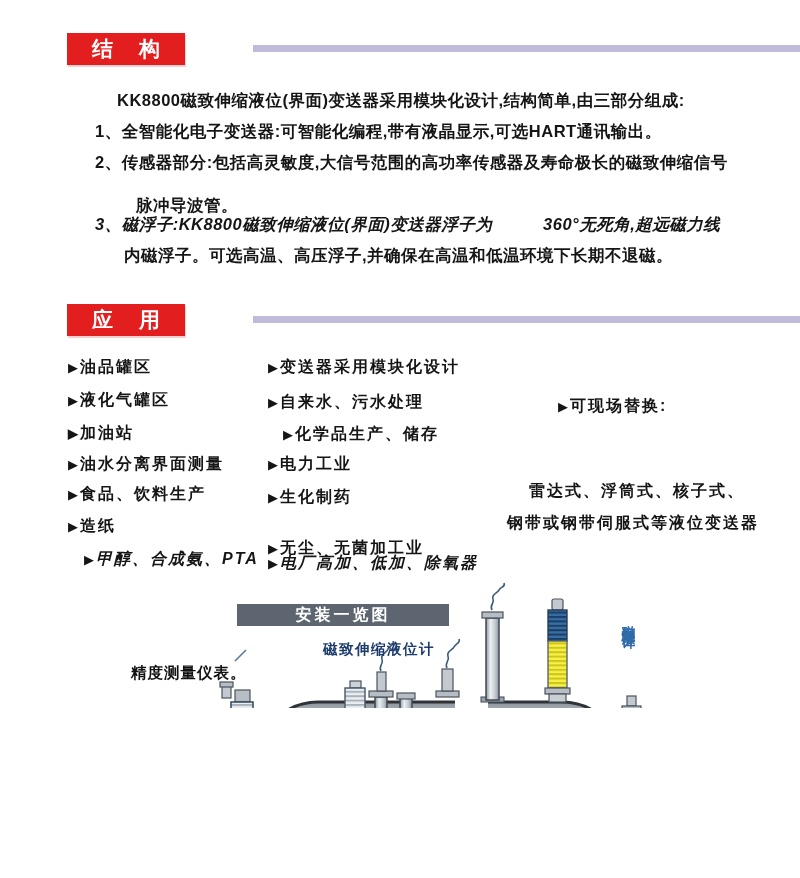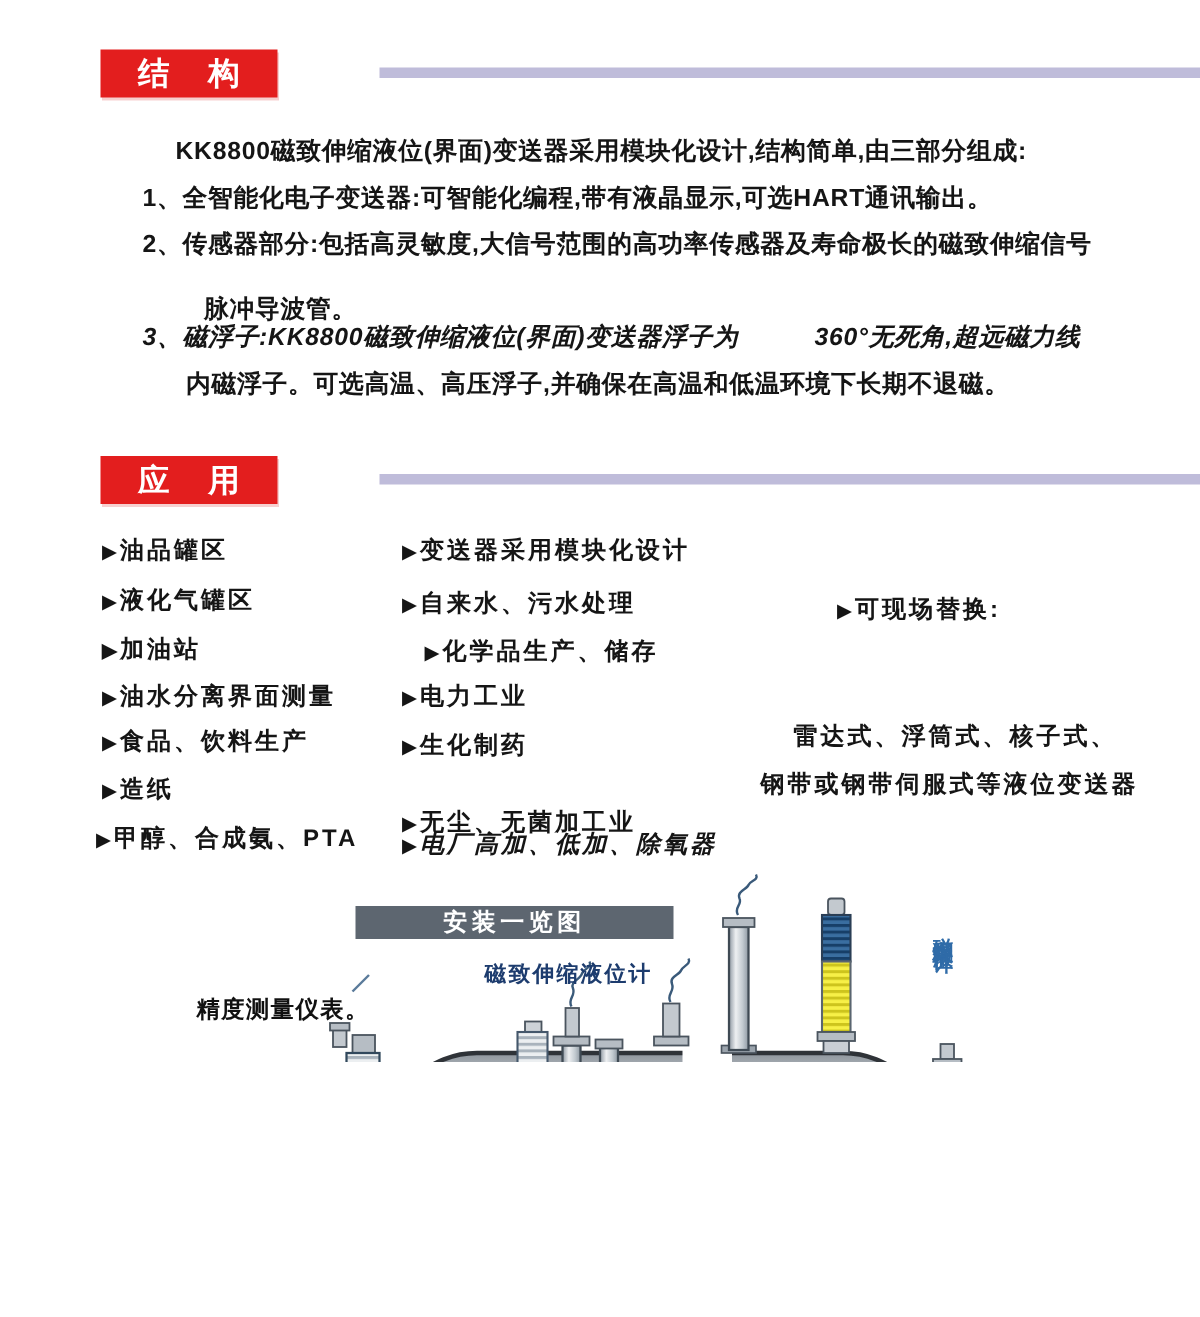--- a/index.html
+++ b/index.html
@@ -72,21 +72,21 @@
 
   <div class="sec-box s2">应 用</div>
   <div class="divider d2"></div>
 
   <div class="app-item" style="left:68px;top:357px;"><span class="tri">▶</span><span>油品罐区</span></div>
   <div class="app-item" style="left:68px;top:390px;"><span class="tri">▶</span><span>液化气罐区</span></div>
   <div class="app-item" style="left:68px;top:423px;font-family:Liberation Serif, serif;"><span class="tri">▶</span><span>加油站</span></div>
   <div class="app-item" style="left:68px;top:454px;"><span class="tri">▶</span><span>油水分离界面测量</span></div>
   <div class="app-item" style="left:68px;top:484px;"><span class="tri">▶</span><span>食品、饮料生产</span></div>
   <div class="app-item" style="left:68px;top:516px;"><span class="tri">▶</span><span>造纸</span></div>
-  <div class="app-item" style="left:64px;top:549px;"><span class="tri">▶</span><span>甲醇、合成氨、PTA</span></div>
+  <div class="app-item" style="left:84px;top:549px;font-style:italic;"><span class="tri">▶</span><span>甲醇、合成氨、PTA</span></div>
 
   <div class="app-item" style="left:268px;top:357px;"><span class="tri">▶</span><span>变送器采用模块化设计</span></div>
   <div class="app-item" style="left:268px;top:392px;"><span class="tri">▶</span><span>自来水、污水处理</span></div>
   <div class="app-item" style="left:268px;top:424px;padding-left:15px;"><span class="tri">▶</span><span>化学品生产、储存</span></div>
   <div class="app-item" style="left:268px;top:454px;"><span class="tri">▶</span><span>电力工业</span></div>
   <div class="app-item" style="left:268px;top:487px;"><span class="tri">▶</span><span>生化制药</span></div>
   <div class="app-item" style="left:268px;top:538px;"><span class="tri">▶</span><span>无尘、无菌加工业</span></div>
   <div class="app-item" style="left:268px;top:553px;font-style:italic;"><span class="tri">▶</span><span>电厂高加、低加、除氧器</span></div>
 
   <div class="app-item" style="left:558px;top:396px;"><span class="tri">▶</span><span>可现场替换:</span></div>

